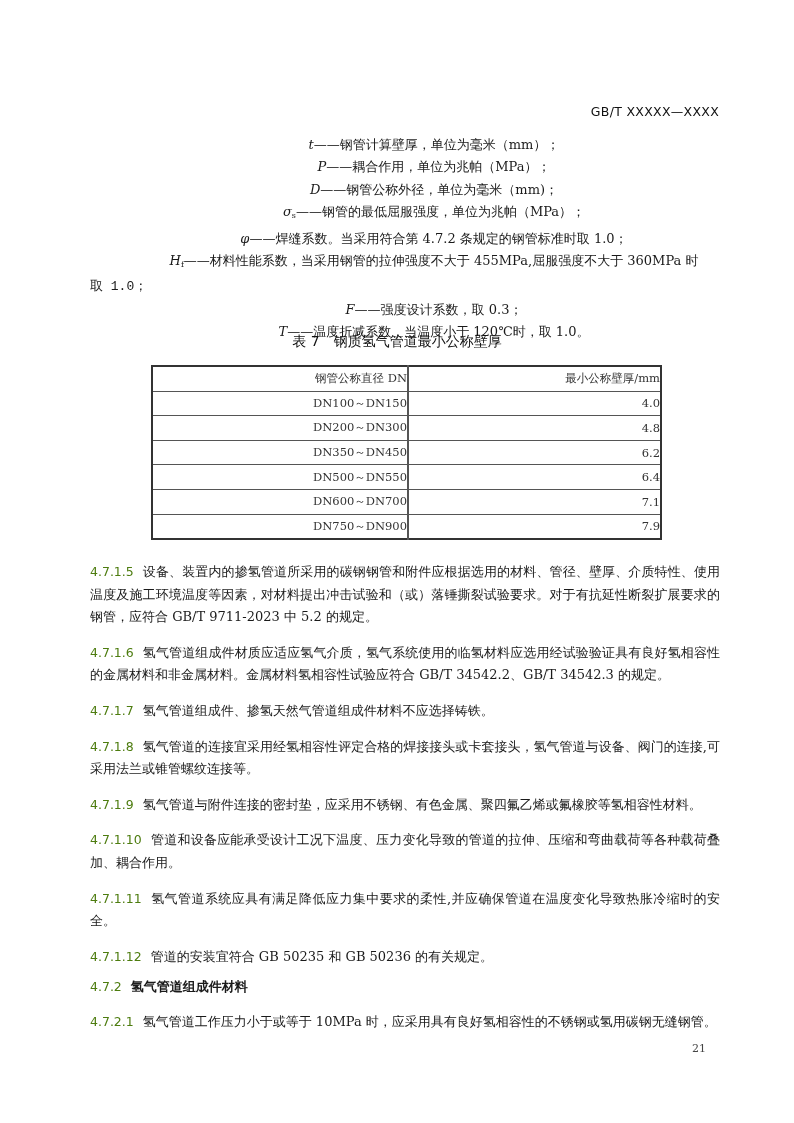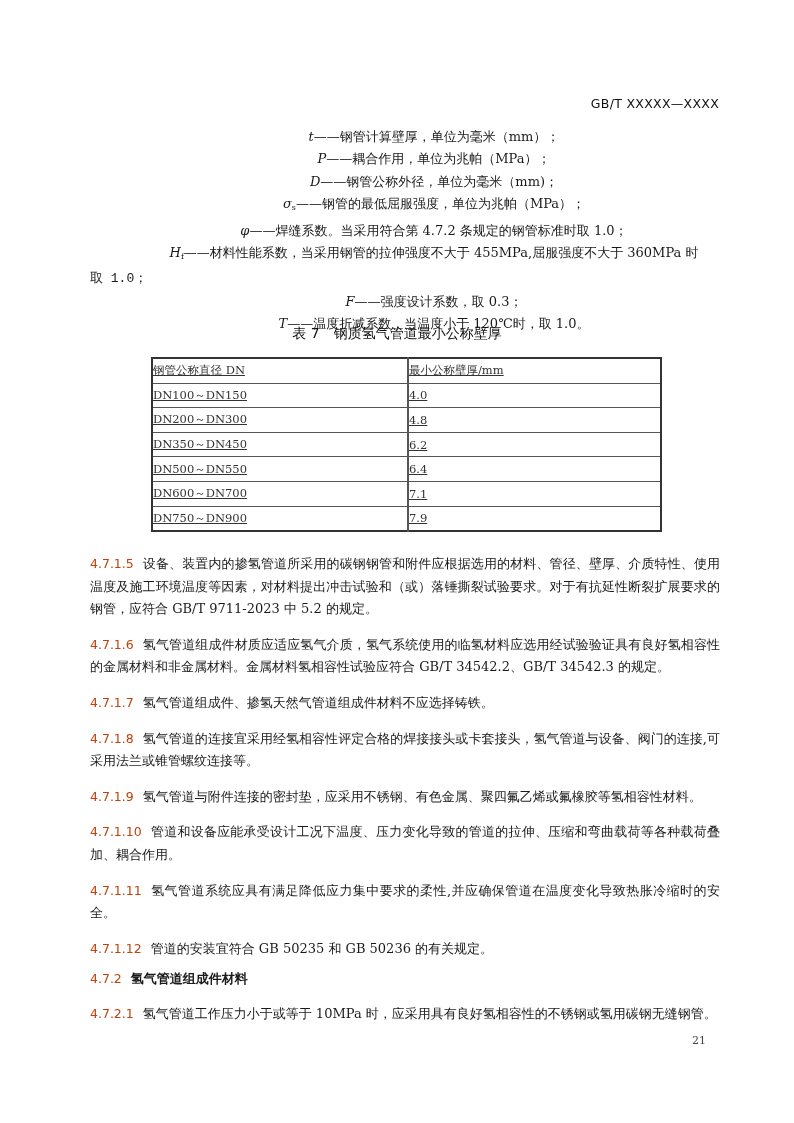--- a/index.html
+++ b/index.html
@@ -1,21 +1,21 @@
 <!DOCTYPE html>
 <html><head>
   <meta charset="utf-8">
   <style>
     html, body { margin: 0; padding: 0; background: #ffffff; }
     body {
       width: 794px; height: 1123px; position: relative; overflow: hidden;
       font-family: "DejaVu Serif", "Liberation Serif", serif;
       color: #1a1a1a;
     }
-    .page { position: absolute; left: 0; top: 0; width: 794px; height: 794px; background: #fff; }
+    .page { position: absolute; left: 0; top: 8px; width: 794px; height: 794px; background: #fff; }
     .header-code {
       position: absolute; right: 75px; top: 96px;
       font-family: "DejaVu Sans", "Liberation Sans", sans-serif;
       font-size: 12.5px; letter-spacing: 0.3px; color: #111;
     }
     .defs { position: absolute; left: 90px; top: 126px; width: 630px; }
     .def-line {
       font-size: 13px; line-height: 22.4px; white-space: nowrap;
     }
     .def-line.indent { padding-left: 58px; text-align: center; }
@@ -29,34 +29,34 @@
       font-weight: normal; font-size: 14px; color: #111;
     }
     .table-title .num { margin-right: 14px; }
 
     table.spec {
       position: absolute; left: 151px; top: 357px; width: 511px;
       border-collapse: collapse; border: 2px solid #333;
       font-size: 11.5px; color: #333;
     }
     table.spec td, table.spec th {
-      height: 23.6px; padding: 0; text-align: left; font-weight: normal;
-      border-top: 1.5px solid #555; border-left: 2px solid #555; text-decoration: underline;
+      height: 23.6px; padding: 0; text-align: right; font-weight: normal;
+      border-top: 1.5px solid #555; border-left: 2px solid #555;
     }
     table.spec th { border-top: none; }
     table.spec td:first-child, table.spec th:first-child { border-left: none; width: 254px; }
 
     .body { position: absolute; left: 90px; top: 553px; width: 630px; }
     .para {
       font-size: 13px; line-height: 22.6px; margin-bottom: 5px;
       text-align: justify; text-align-last: left;
     }
     .clause-no {
       font-family: "DejaVu Sans", "Liberation Sans", sans-serif;
-      font-size: 12.5px; margin-right: 9px; color: #c2410c;
+      font-size: 12.5px; margin-right: 9px; color: #4d7c0f;
     }
     .section-heading {
       font-family: "DejaVu Sans", "Liberation Sans", sans-serif;
       font-size: 13px; font-weight: bold; line-height: 22px; margin: 8px 0 10px 0;
     }
     .section-heading .clause-no { font-weight: normal; }
     .page-number {
       position: absolute; right: 88px; top: 1034px;
       font-size: 11px; color: #444;
     }

